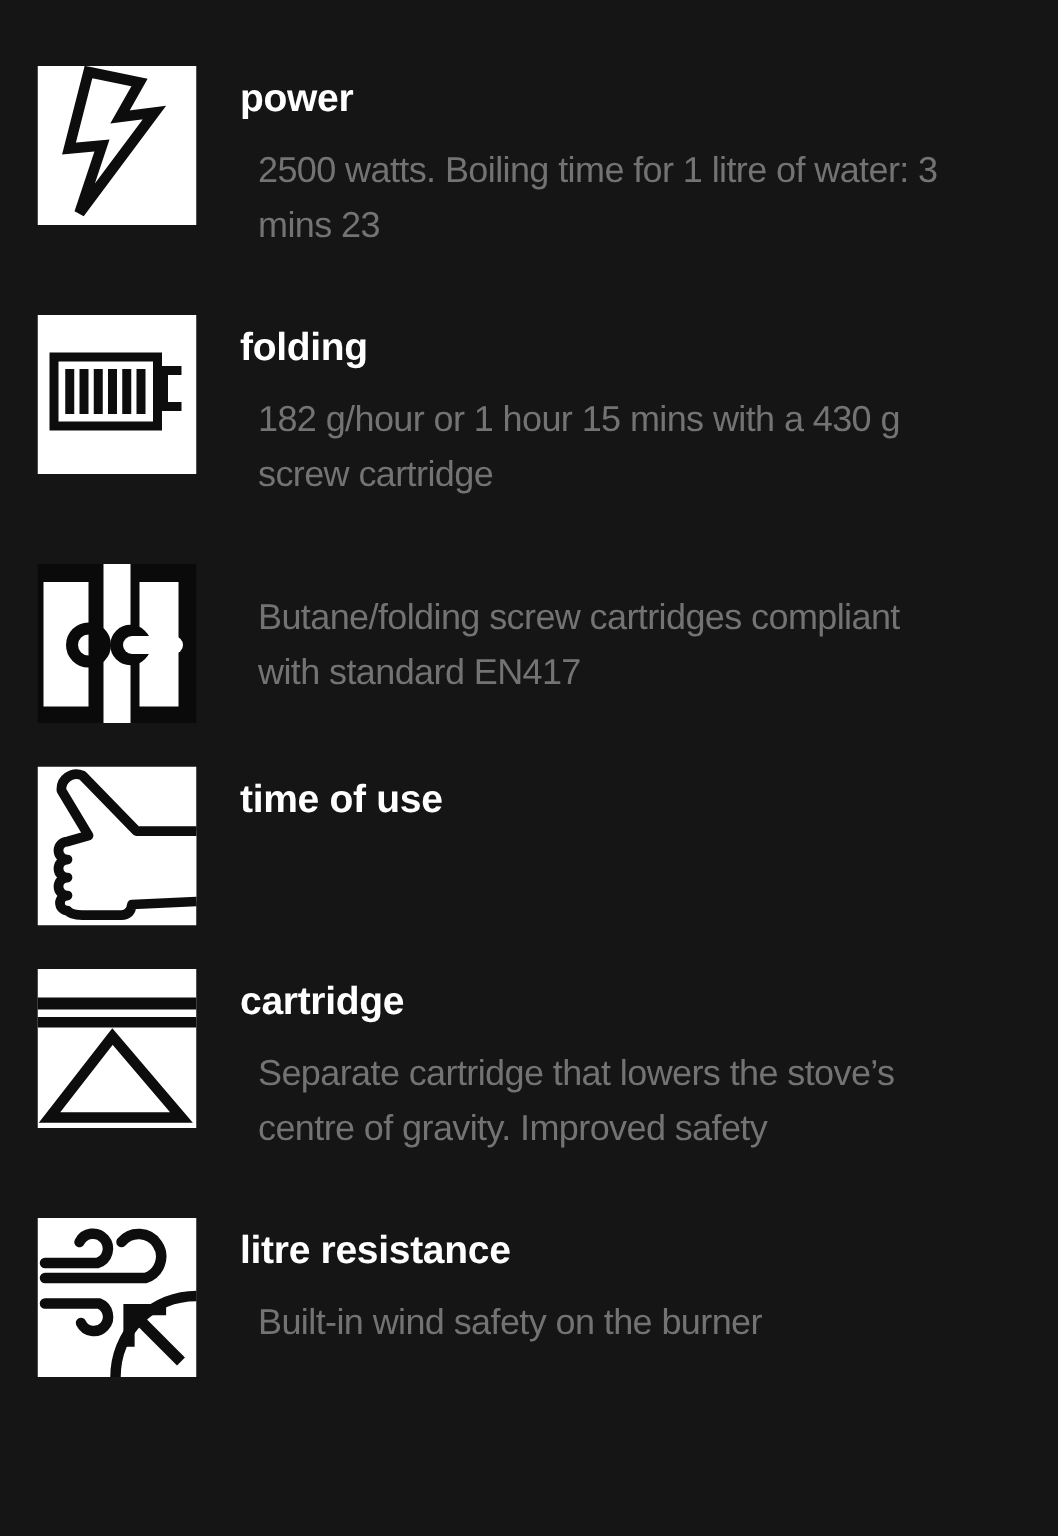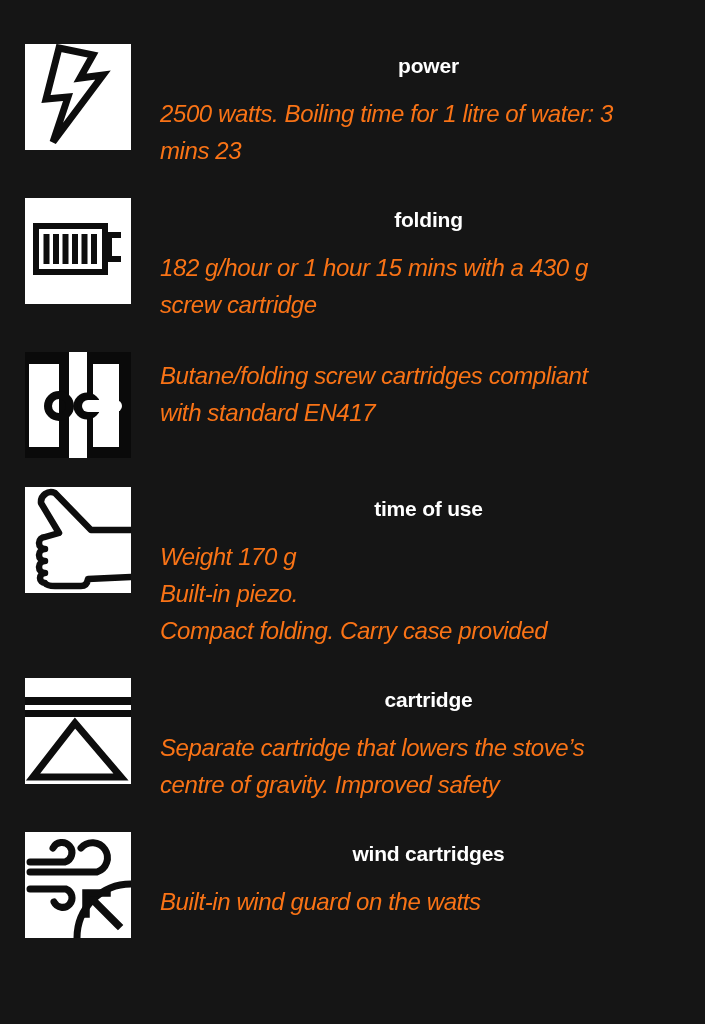--- a/index.html
+++ b/index.html
@@ -30,36 +30,34 @@
     flex: none;
   }
   .icon-box svg { display: block; }
   .texts {
     flex: 1;
     min-width: 0;
     padding-top: 5px;
   }
   .feature-title {
     margin: 0 0 13px 0;
-    font-size: 21px;
+    font-size: 26px;
     line-height: 33px;
     font-weight: 700;
     letter-spacing: -0.2px;
     color: #ffffff;
-    text-align: center;
   }
   .feature-desc {
-    margin: 0;
+    margin: 12px;
     font-size: 24px;
     line-height: 37px;
     font-weight: 400;
     letter-spacing: -0.4px;
-    color: #f97316;
+    color: #737373;
     white-space: pre-line;
-    font-style: italic;
   }
 </style>
 </head>
 <body>
 
 <div class="features">
 
   <div class="feature">
     <div class="icon-box">
       <svg viewBox="0 0 106 106" width="106" height="106">
@@ -123,23 +121,20 @@
         <path d="M106,43 L66,43 L30,6 A10,10 0 0 0 16,16 L34,46 L20,50
                  A6,6 0 0 0 20,62
                  A6,6 0 0 0 20,74
                  A6,6 0 0 0 20,86
                  A5,5 0 0 0 20,96
                  Q22,99 30,99 L56,99 Q62,99 63,92 L106,90" fill="#ffffff" stroke="#0d0d0d" stroke-width="6.5" stroke-linejoin="round" stroke-linecap="round"></path>
       </svg>
     </div>
     <div class="texts">
       <h3 class="feature-title">time of use</h3>
-      <p class="feature-desc">Weight 170 g
-Built-in piezo.
-Compact folding. Carry case provided</p>
     </div>
   </div>
 
   <div class="feature">
     <div class="icon-box">
       <svg viewBox="0 0 106 106" width="106" height="106">
         <rect x="0" y="0" width="106" height="106" fill="#ffffff"></rect>
         <rect x="0" y="19" width="106" height="8" fill="#0d0d0d"></rect>
         <rect x="0" y="32" width="106" height="7" fill="#0d0d0d"></rect>
         <path d="M50,45 L8,99 L96,99 Z" fill="#ffffff" stroke="#0d0d0d" stroke-width="7" stroke-linejoin="miter"></path>
@@ -162,18 +157,18 @@
           <path d="M29,70 A9.5,9.5 0 1 0 41,57 H5"></path>
           <path d="M52,106 A54,54 0 0 1 106,52"></path>
         </g>
         <g fill="none" stroke="#0d0d0d" stroke-width="7.5" stroke-linecap="square" stroke-linejoin="miter">
           <path d="M93,93 L63,63"></path>
           <path d="M82,61 L61,61 L61,82"></path>
         </g>
       </svg>
     </div>
     <div class="texts">
-      <h3 class="feature-title">wind cartridges</h3>
-      <p class="feature-desc">Built-in wind guard on the watts</p>
+      <h3 class="feature-title">litre resistance</h3>
+      <p class="feature-desc">Built-in wind safety on the burner</p>
     </div>
   </div>
 
 </div>
 
 </body></html>

